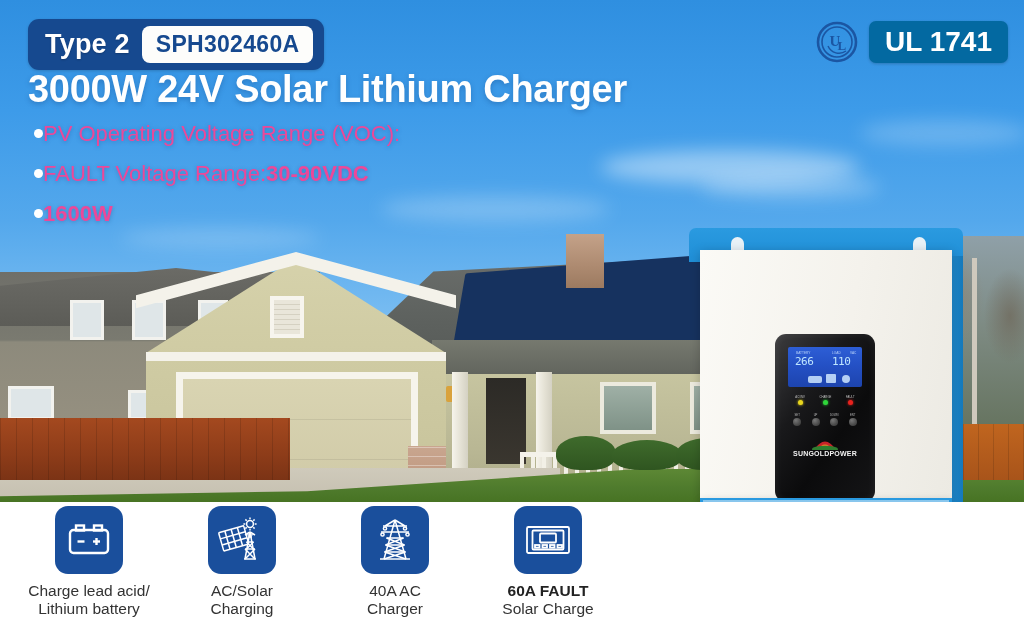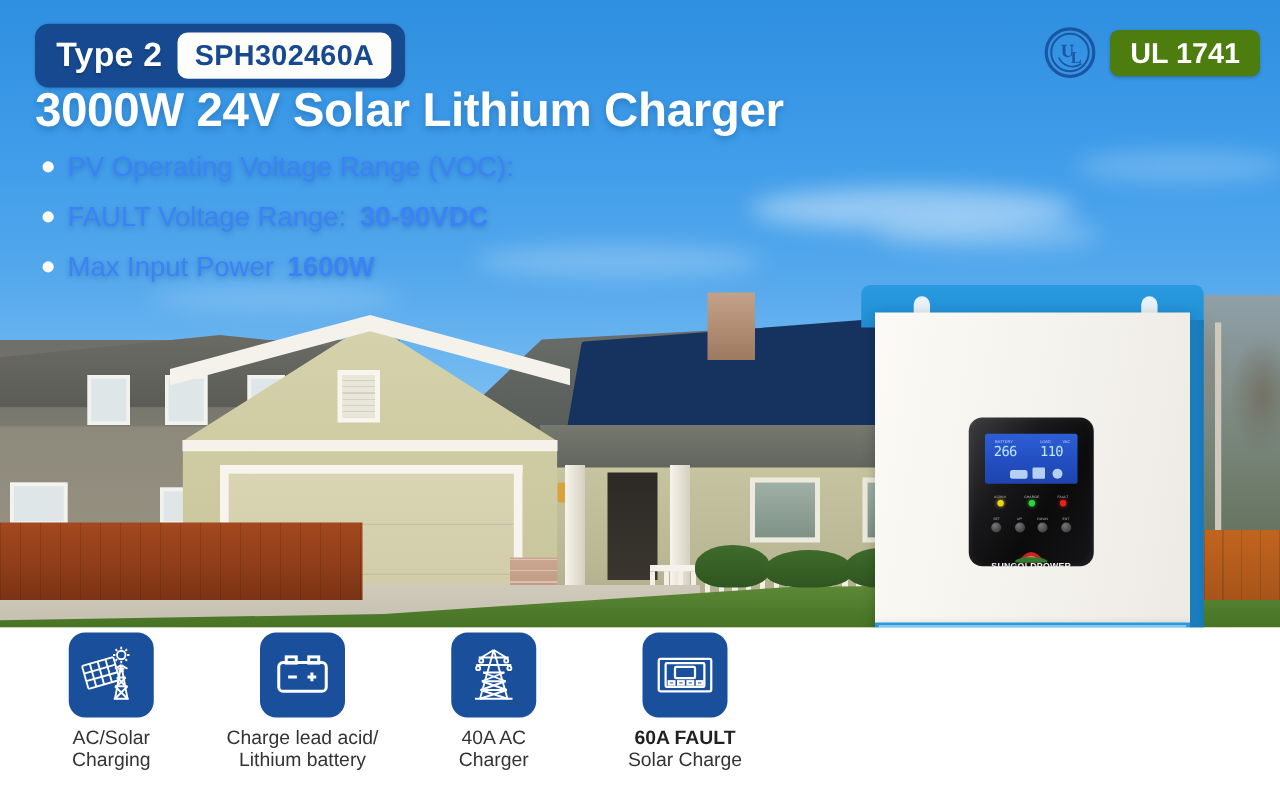--- a/index.html
+++ b/index.html
@@ -214,40 +214,40 @@
 
   .h1 {
     position:absolute; left:28px; top:68px;
     color:#ffffff; font-size:38px; font-weight:bold;
     letter-spacing:-.3px; white-space:nowrap;
     text-shadow:0 2px 5px rgba(20,70,130,.35);
   }
 
   .bullets { position:absolute; left:34px; top:121px; }
   .bullet {
-    display:flex; align-items:baseline; gap:11px;
-    color:#3b82f6; font-size:22px; margin-bottom:14px;
+    display:flex; align-items:baseline; 
+    color:#ec4899; font-size:22px; margin-bottom:14px;
     text-shadow:0 1px 4px rgba(20,70,130,.35);
     white-space:nowrap;
   }
   .dot {
     width:9px; height:9px; border-radius:50%;
     background:#ffffff; flex:none; transform:translateY(-3px);
   }
   .bullet b { font-weight:bold; }
 
   
   .ulwrap {
     position:absolute; right:16px; top:20px;
     display:flex; align-items:center; gap:10px;
   }
   .ulmark { width:44px; height:44px; }
   .ulpill {
-    background:#4d7c0f; color:#ffffff;
-    font-size:23px; font-weight:bold;
+    background:#0369a1; color:#ffffff;
+    font-size:28px; font-weight:bold;
     padding:5px 16px; border-radius:7px;
     box-shadow:0 1px 3px rgba(0,0,0,.2);
   }
 
   
   .inverter {
     position:absolute; left:676px; top:228px;
     width:300px; height:342px;
   }
   .inv-topbar {
@@ -272,21 +272,21 @@
   .inv-bottom::before {
     content:""; position:absolute; left:3px; top:2px; right:3px; height:2px;
     background:rgba(255,255,255,.45);
   }
   .inv-side {
     position:absolute; left:265px; top:28px; width:22px; height:290px;
     background: linear-gradient(90deg,#2a9ae0 0%,#1579bb 100%);
   }
 
   .panel {
-    position:absolute; left:75px; top:84px; width:100px; height:119px;
+    position:absolute; left:75px; top:84px; width:100px; height:168px;
     background: linear-gradient(125deg,#3c3c3e 0%,#19191b 34%,#0b0b0c 62%,#151517 100%);
     border-radius:11px;
     box-shadow: inset 0 0 8px rgba(255,255,255,.08);
   }
   .lcd {
     position:absolute; left:13px; top:13px; width:74px; height:40px;
     background: linear-gradient(180deg,#2d5ed6 0%,#2450c4 48%,#1d44ae 100%);
     border-radius:2px;
     overflow:hidden;
   }
@@ -405,21 +405,20 @@
       <span class="dot"></span>
       <span>PV Operating Voltage Range (VOC): </span>
     </div>
     <div class="bullet">
       <span class="dot"></span>
       <span>FAULT Voltage Range: </span>
         <b>30-90VDC</b>
     </div>
     <div class="bullet">
       <span class="dot"></span>
-      <span>Max Input Power </span>
         <b>1600W</b>
     </div>
   </div>
 
   <div class="ulwrap">
     <svg class="ulmark" viewBox="0 0 44 44">
       <circle cx="22" cy="22" r="19" fill="none" stroke="#1b56a3" stroke-width="2.6"></circle>
       <circle cx="22" cy="22" r="15" fill="none" stroke="#1b56a3" stroke-width="1.6"></circle>
       <path d="M13 26 A12 12 0 0 0 31 31" fill="none" stroke="#1b56a3" stroke-width="1.4"></path>
       <text x="14.5" y="25.5" font-family="Liberation Serif, serif" font-size="15" font-weight="bold" fill="#1b56a3">U</text>
@@ -490,20 +489,37 @@
         </svg>
         <div class="brand">SUNGOLDPOWER</div>
       </div>
 
     </div>
     <div class="inv-bottom"></div>
   </div>
 
   <div class="features">
     <div class="feat-row">
+
+      <div class="feat">
+        <div class="feat-icon">
+          <svg width="50" height="50" viewBox="0 0 50 50" fill="none" stroke="#ffffff" stroke-width="2.4">
+            <rect x="6" y="15" width="38" height="23" rx="3.5"></rect>
+            <rect x="12" y="10.5" width="8" height="5"></rect>
+            <rect x="30" y="10.5" width="8" height="5"></rect>
+            <line x1="13.5" y1="26.5" x2="20.5" y2="26.5"></line>
+            <line x1="29" y1="26.5" x2="36" y2="26.5"></line>
+            <line x1="32.5" y1="23" x2="32.5" y2="30"></line>
+          </svg>
+        </div>
+        <div class="feat-cap">
+          <span>Charge lead acid/</span><br>
+          <span>Lithium battery</span>
+        </div>
+      </div>
 
       <div class="feat">
         <div class="feat-icon">
           <svg width="50" height="50" viewBox="0 0 50 50" fill="none" stroke="#ffffff" stroke-width="1.5">
             <g transform="rotate(-16 20 24)">
               <rect x="4" y="13" width="26" height="19" rx="1"></rect>
               <line x1="4" y1="19.3" x2="30" y2="19.3"></line>
               <line x1="4" y1="25.6" x2="30" y2="25.6"></line>
               <line x1="10.5" y1="13" x2="10.5" y2="32"></line>
               <line x1="17" y1="13" x2="17" y2="32"></line>
@@ -525,37 +541,20 @@
           </svg>
         </div>
         <div class="feat-cap">
           <span>AC/Solar</span><br>
           <span>Charging</span>
         </div>
       </div>
 
       <div class="feat">
         <div class="feat-icon">
-          <svg width="50" height="50" viewBox="0 0 50 50" fill="none" stroke="#ffffff" stroke-width="2.4">
-            <rect x="6" y="15" width="38" height="23" rx="3.5"></rect>
-            <rect x="12" y="10.5" width="8" height="5"></rect>
-            <rect x="30" y="10.5" width="8" height="5"></rect>
-            <line x1="13.5" y1="26.5" x2="20.5" y2="26.5"></line>
-            <line x1="29" y1="26.5" x2="36" y2="26.5"></line>
-            <line x1="32.5" y1="23" x2="32.5" y2="30"></line>
-          </svg>
-        </div>
-        <div class="feat-cap">
-          <span>Charge lead acid/</span><br>
-          <span>Lithium battery</span>
-        </div>
-      </div>
-
-      <div class="feat">
-        <div class="feat-icon">
           <svg width="50" height="50" viewBox="0 0 50 50" fill="none" stroke="#ffffff" stroke-width="1.5">
             <path d="M25 5 L15 11 M25 5 L35 11 M13 11 L37 11"></path>
             <circle cx="15" cy="13.5" r="1.6"></circle>
             <circle cx="35" cy="13.5" r="1.6"></circle>
             <path d="M11 17 L39 17"></path>
             <circle cx="12.5" cy="19.5" r="1.6"></circle>
             <circle cx="37.5" cy="19.5" r="1.6"></circle>
             <path d="M25 5 L14 44 M25 5 L36 44"></path>
             <path d="M10 44 L40 44"></path>
             <path d="M16.5 23 L33.5 23 M15.5 30 L34.5 30 M14.5 37 L35.5 37"></path>

